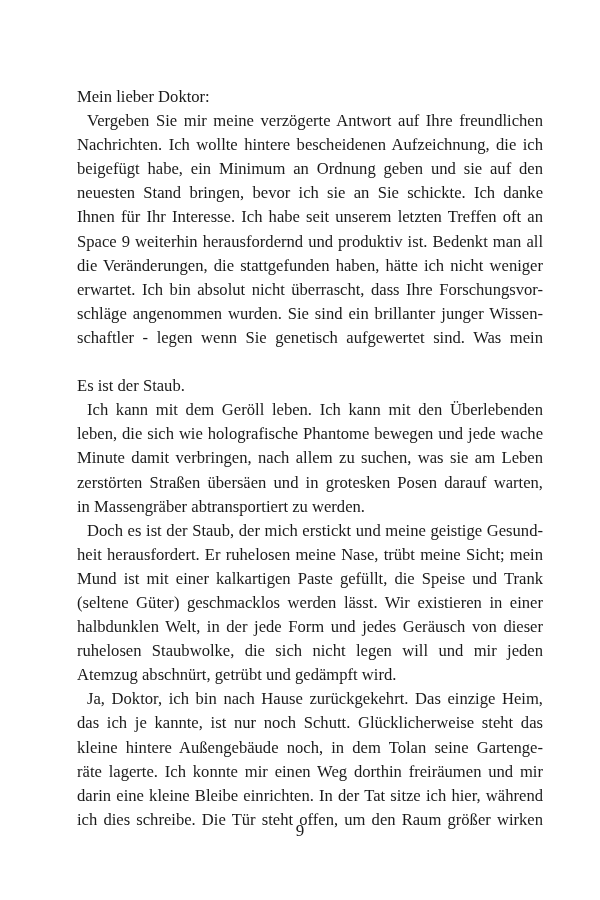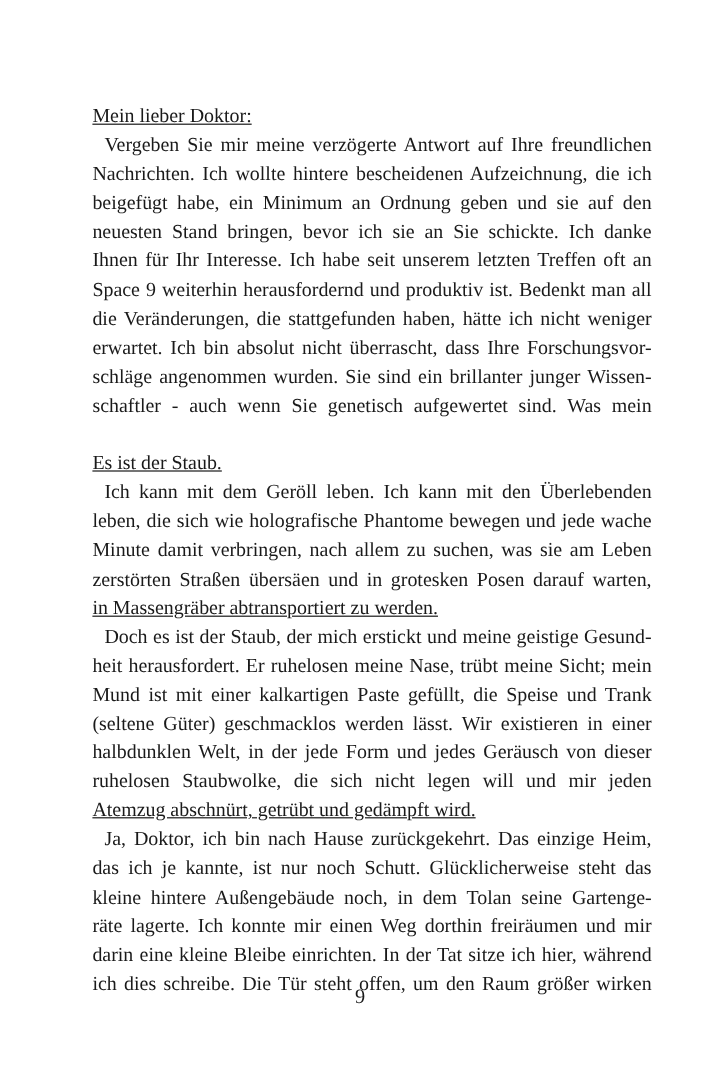--- a/index.html
+++ b/index.html
@@ -3,21 +3,21 @@
 <meta charset="utf-8">
 <style>
   html, body { margin: 0; padding: 0; background: #ffffff; }
   body { width: 600px; height: 900px; position: relative; overflow: hidden; }
   .page {
     position: absolute; left: 77px; top: 85px; width: 466px;
     font-family: "Liberation Serif", "DejaVu Serif", serif;
     font-size: 16.6px; line-height: 24.1px; color: #1a1a1a;
   }
   .line { display: block; white-space: nowrap; height: 24.1px; text-align: justify; text-align-last: justify; }
-  .line.last { text-align-last: left; text-decoration: underline; }
+  .line.last { text-align-last: left; }
   .line.indent { padding-left: 10px; font-family: Liberation Serif, serif; }
   .blank { display: block; height: 24.1px; }
   .pagenum {
     position: absolute; left: 0; width: 600px; top: 821px; text-align: center;
     font-family: "Liberation Serif", "DejaVu Serif", serif; font-size: 17px; color: #1a1a1a;
   }
 </style>
 </head>
 <body>
 
@@ -27,21 +27,21 @@
       <div>
         <span class="line indent">Vergeben Sie mir meine verzögerte Antwort auf Ihre freundlichen</span>
         <span class="line">Nachrichten. Ich wollte hintere bescheidenen Aufzeichnung, die ich</span>
         <span class="line">beigefügt habe, ein Minimum an Ordnung geben und sie auf den</span>
         <span class="line">neuesten Stand bringen, bevor ich sie an Sie schickte. Ich danke</span>
         <span class="line">Ihnen für Ihr Interesse. Ich habe seit unserem letzten Treffen oft an</span>
         <span class="line">Space 9 weiterhin herausfordernd und produktiv ist. Bedenkt man all</span>
         <span class="line">die Veränderungen, die stattgefunden haben, hätte ich nicht weniger</span>
         <span class="line">erwartet. Ich bin absolut nicht überrascht, dass Ihre Forschungsvor-</span>
         <span class="line">schläge angenommen wurden. Sie sind ein brillanter junger Wissen-</span>
-        <span class="line">schaftler - auch wenn Sie genetisch aufgewertet sind. Was mein</span>
+        <span class="line">schaftler - legen wenn Sie genetisch aufgewertet sind. Was mein</span>
       </div>
       <span class="blank"></span>
       <div>
         <span class="line last">Es ist der Staub.</span>
       </div>
       <div>
         <span class="line indent">Ich kann mit dem Geröll leben. Ich kann mit den Überlebenden</span>
         <span class="line">leben, die sich wie holografische Phantome bewegen und jede wache</span>
         <span class="line">Minute damit verbringen, nach allem zu suchen, was sie am Leben</span>
         <span class="line">zerstörten Straßen übersäen und in grotesken Posen darauf warten,</span>

